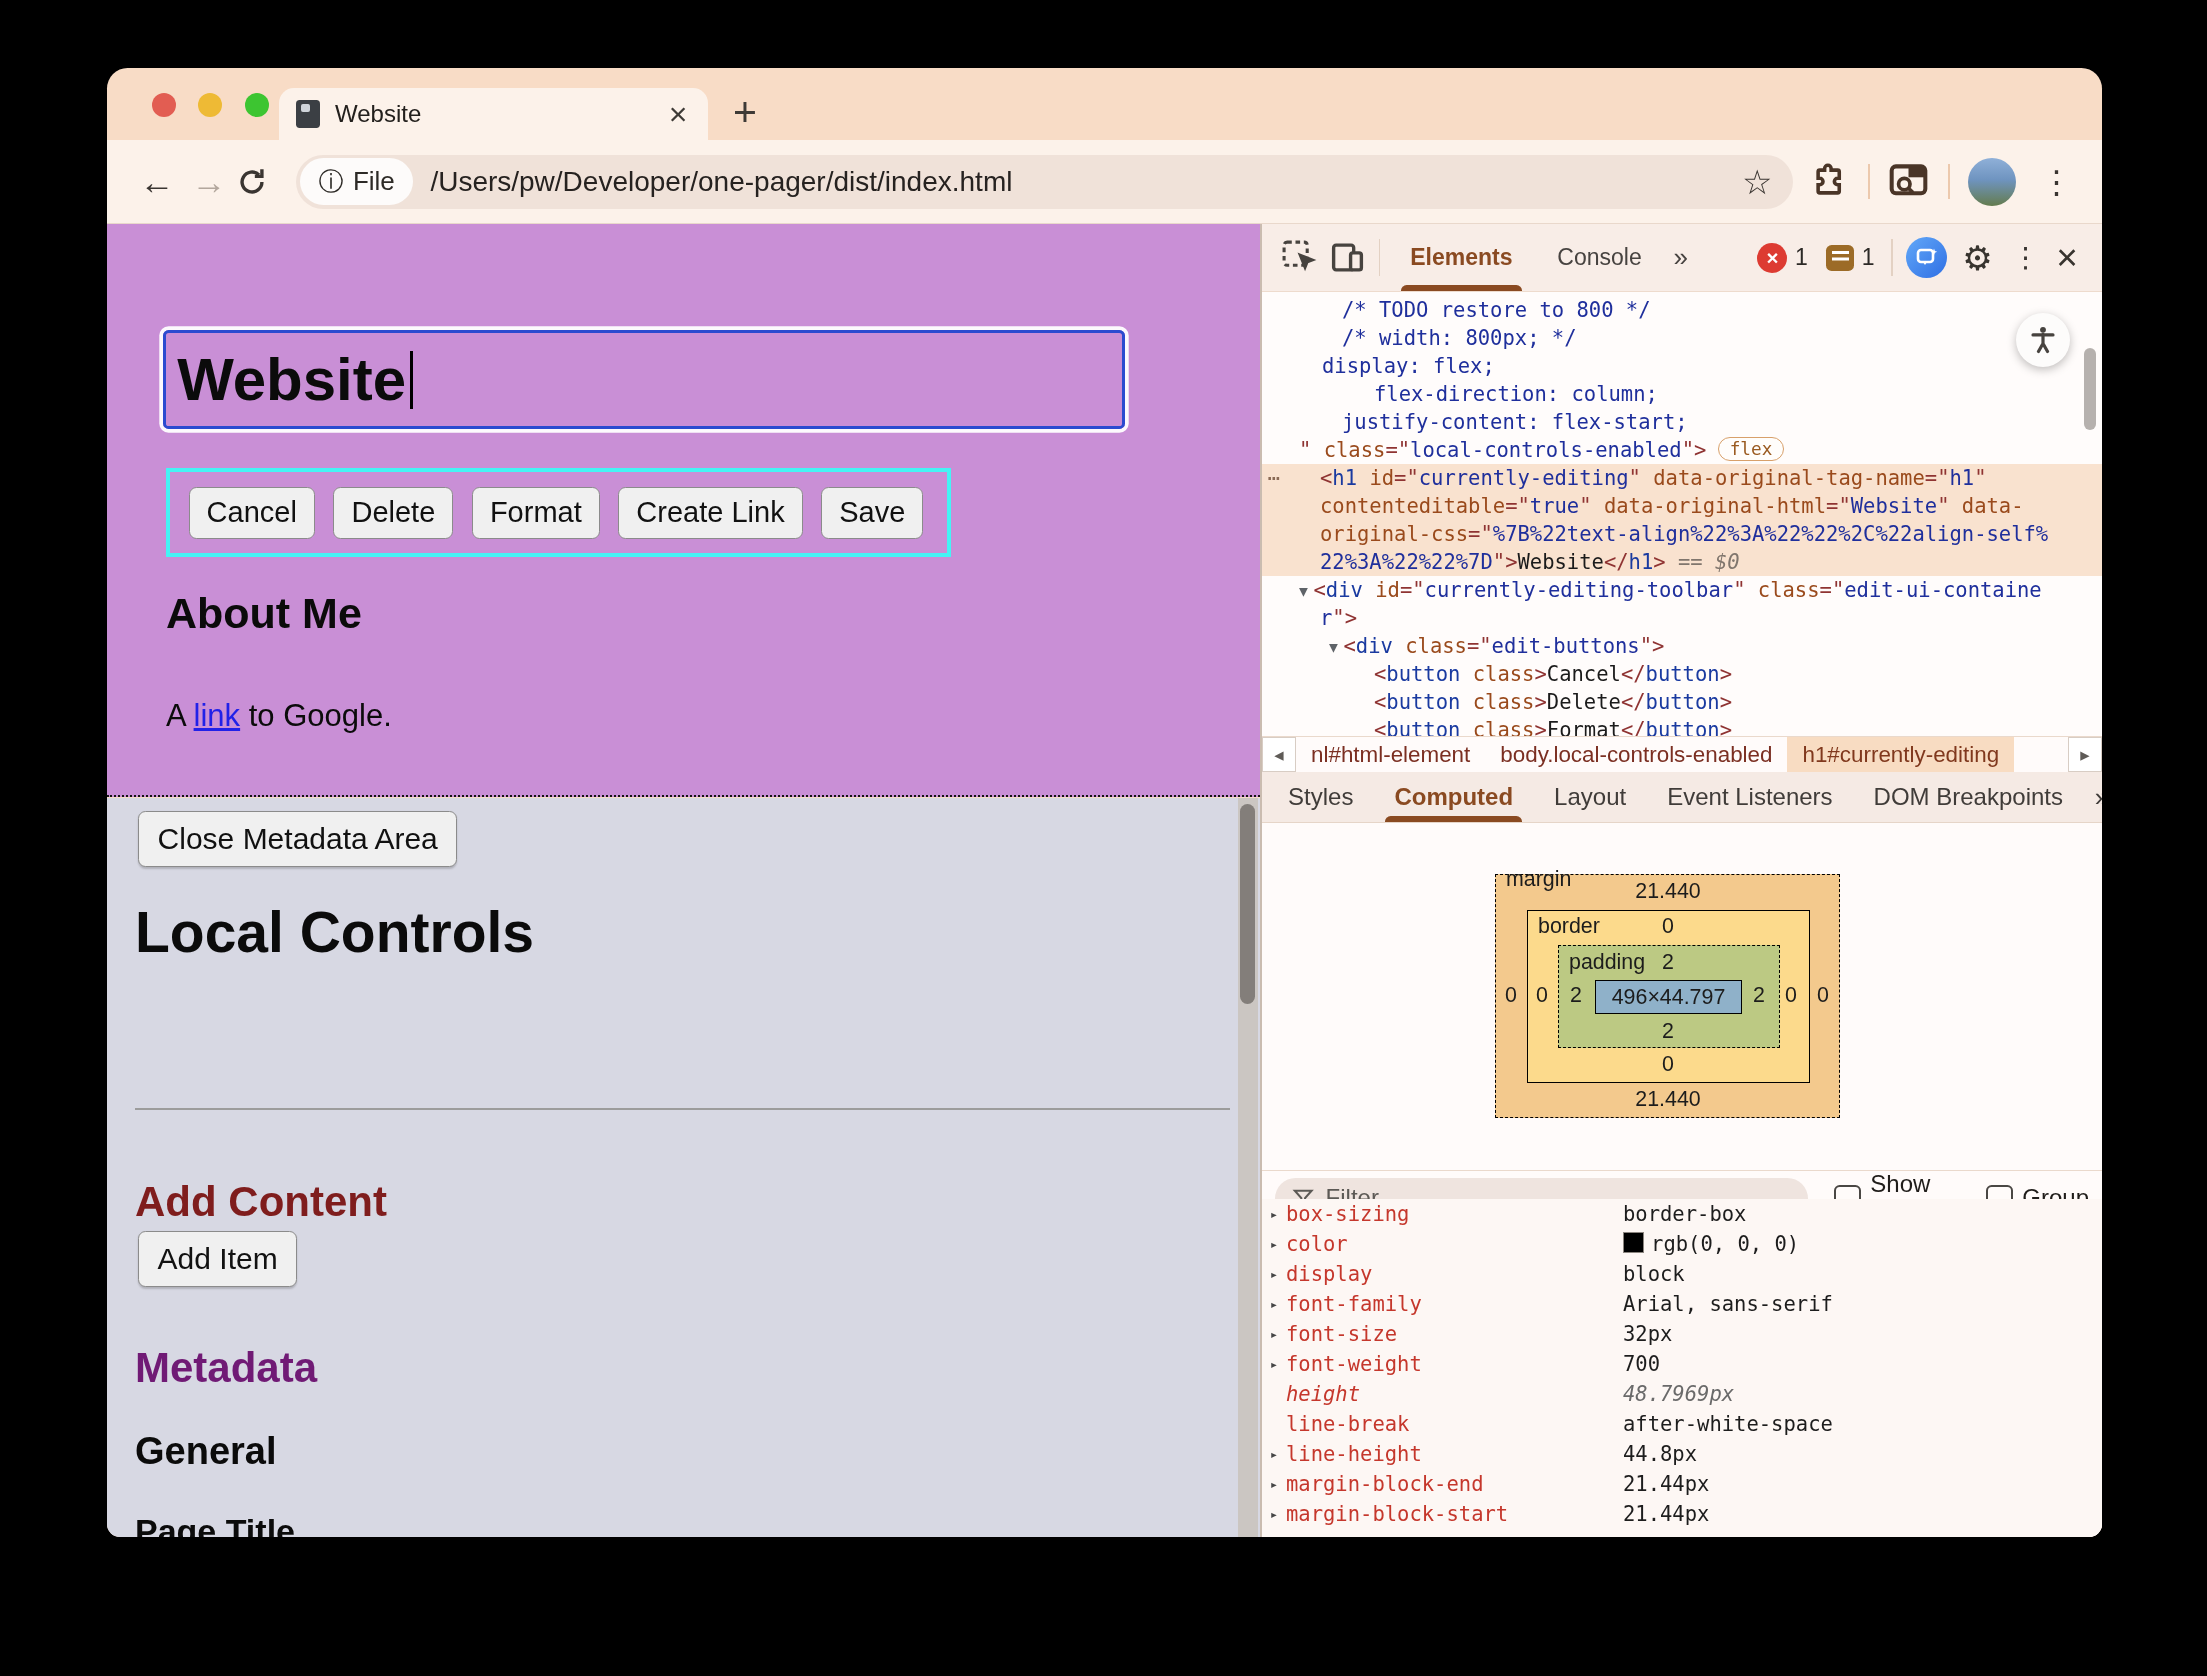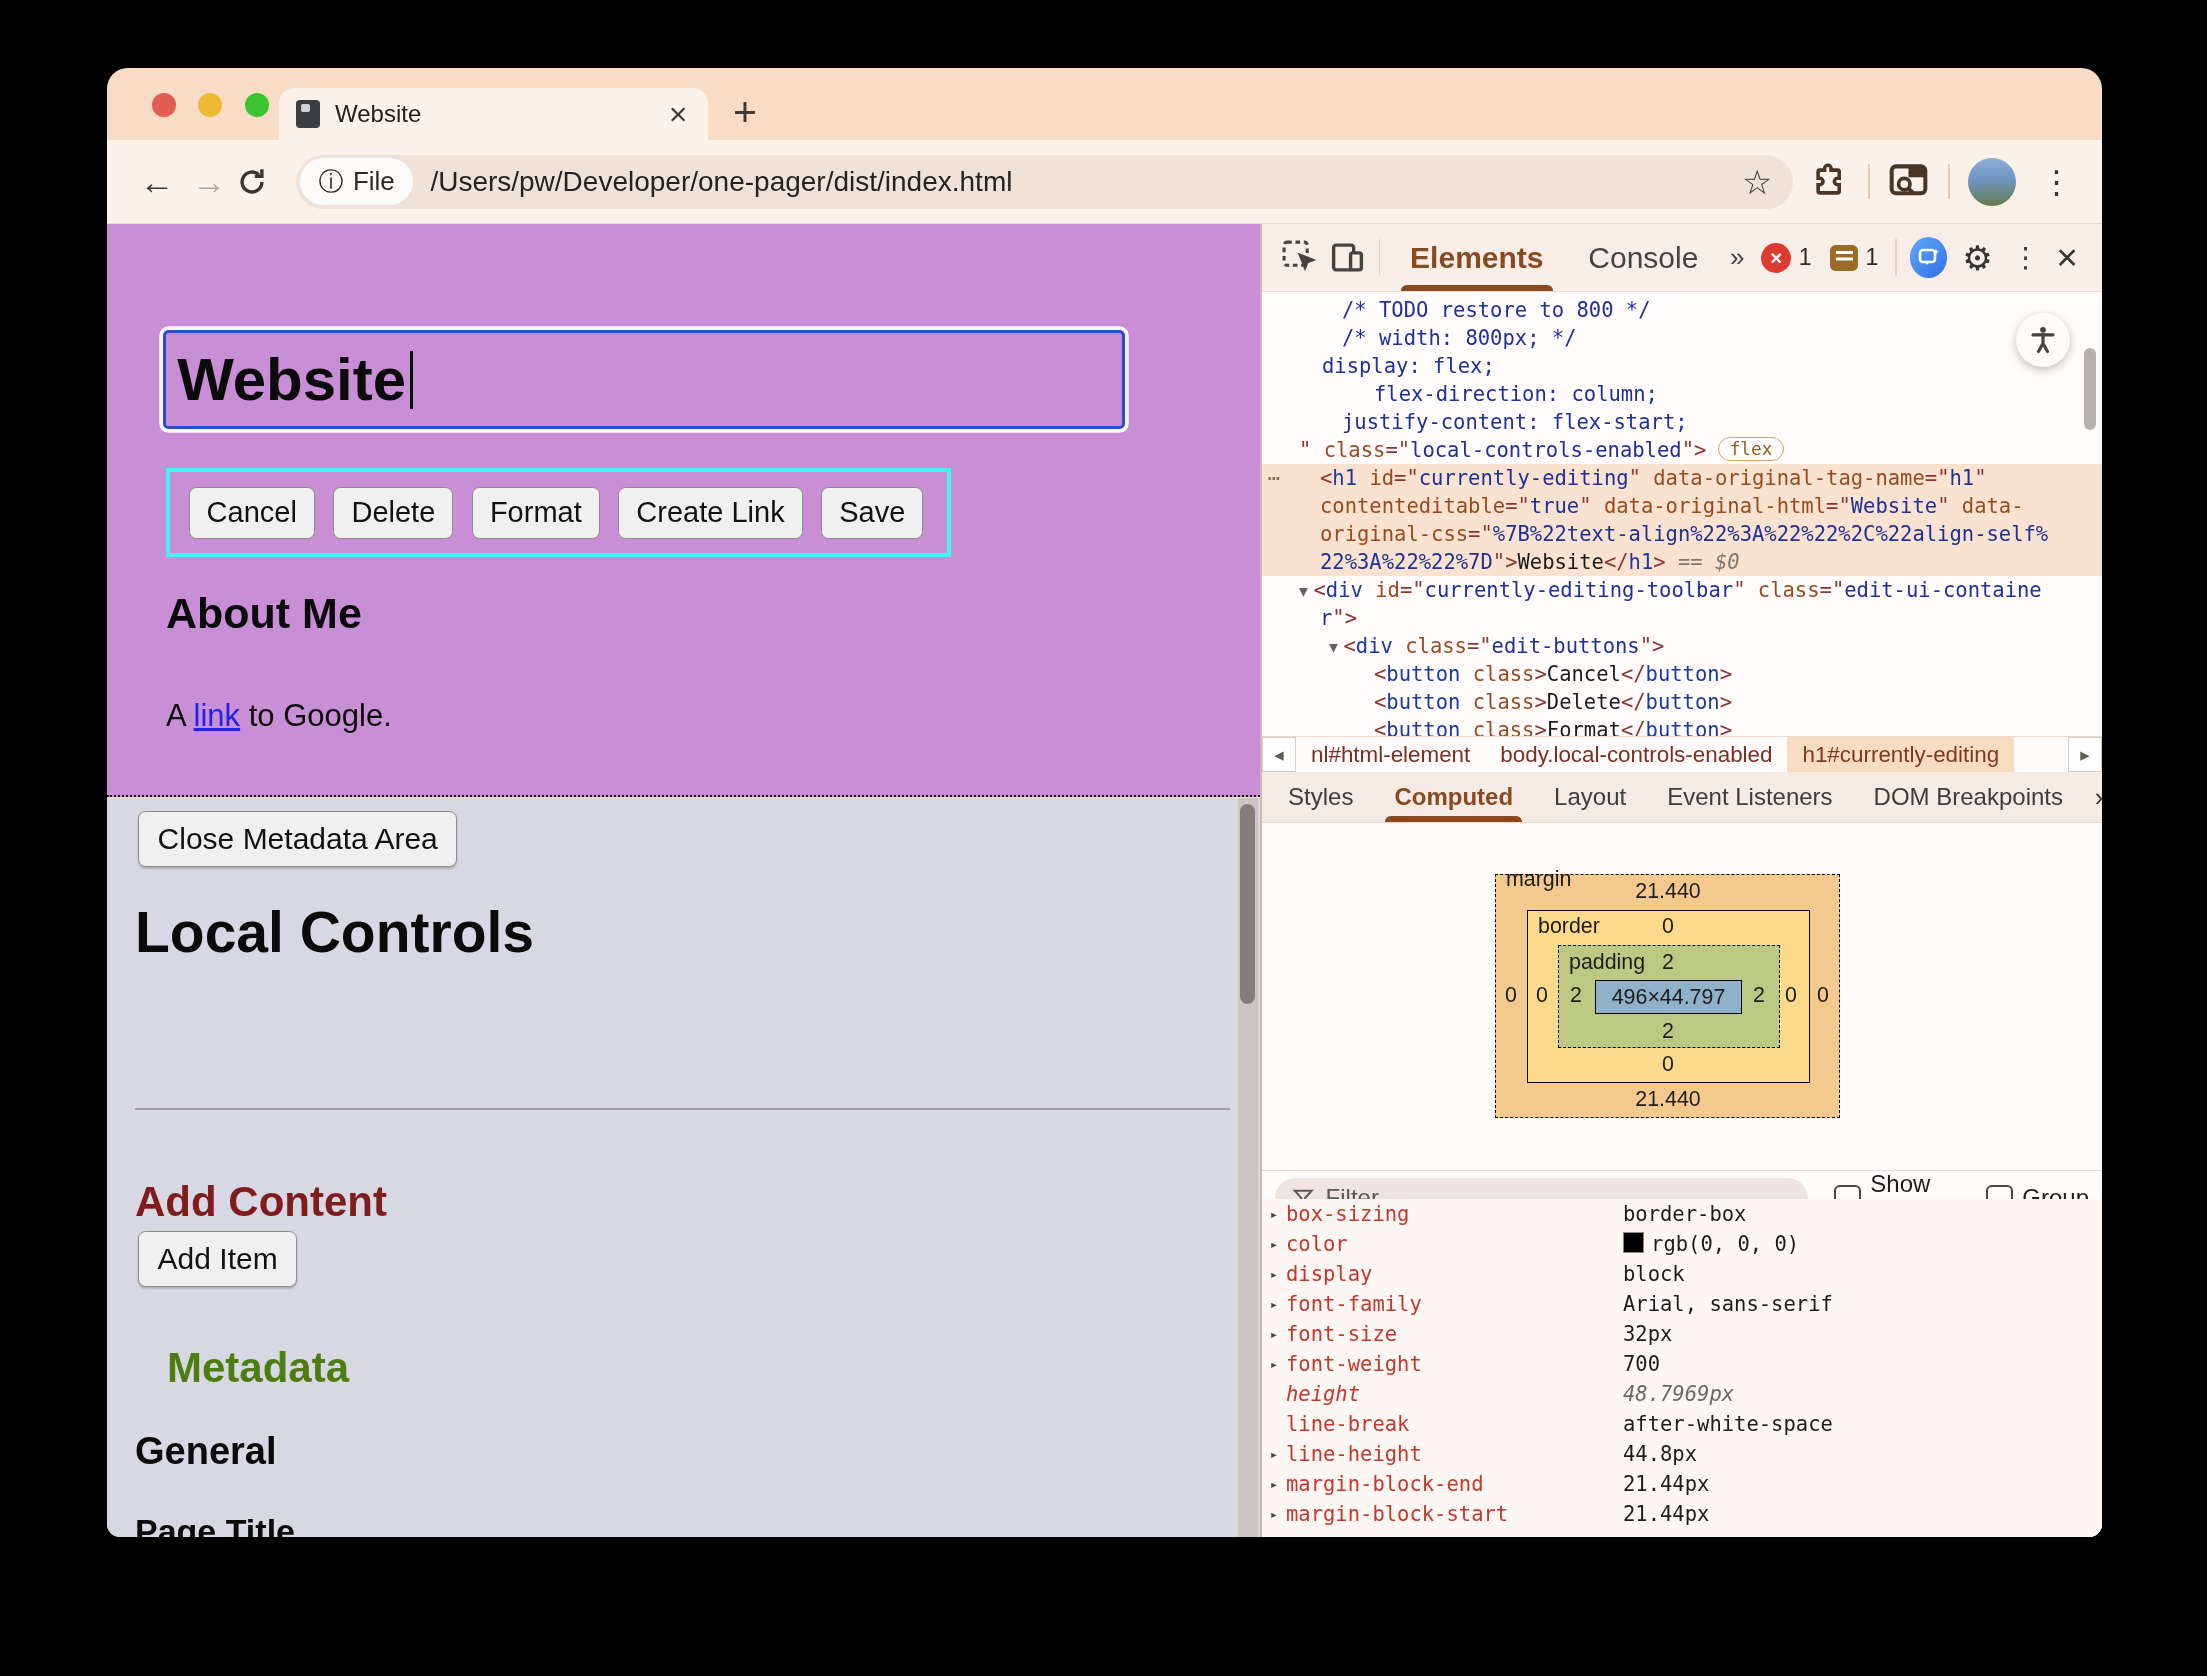--- a/index.html
+++ b/index.html
@@ -55,32 +55,32 @@
   .metadata{position:absolute;left:0;top:574px;right:0;bottom:0;background:var(--metadata_gray);}
   .btn-generic{position:absolute;background:#f0f0f0;border:1.9px solid #8b8b8b;border-radius:7.5px;font-size:30px;color:#111;
                display:flex;align-items:center;padding:0 18.6px;height:54px;box-shadow:0 1.9px 1.9px rgba(0,0,0,.18);}
   .close-meta{left:31px;top:13px;}
   .lc-heading{position:absolute;left:28px;top:101px;font-size:57px;font-weight:700;color:#0b0b0b;}
   .lc-para{position:absolute;left:28px;top:216px;width:1072px;font-size:31px;line-height:51px;color:#0b0b0b;}
   .lc-para code{font-family:"DejaVu Sans Mono",monospace;font-size:29px;}
   .meta-hr{position:absolute;left:28px;top:310px;width:1095px;height:0;border-top:2.8px solid #9c9c9c;}
   .addcontent-heading{position:absolute;left:28px;top:380px;font-size:42px;font-weight:700;color:#7f1d1d;}
   .add-item{left:31px;top:433px;}
-  .metadata-heading{position:absolute;left:28px;top:546px;font-size:42px;font-weight:700;color:#4d7c0f;margin-left:32px;}
+  .metadata-heading{position:absolute;left:28px;top:546px;font-size:42px;font-weight:700;color:#701a75;}
   .general-heading{position:absolute;left:28px;top:632px;font-size:38px;font-weight:700;color:#0b0b0b;}
   .pagetitle-label{position:absolute;left:28px;top:714px;font-size:34px;font-weight:700;color:#0b0b0b;}
   .pg-track{position:absolute;right:1.9px;top:574px;bottom:0;width:20.5px;background:#cbc6c2;}
   .pg-thumb{position:absolute;right:4.7px;top:580px;width:15px;height:200px;background:#837e7a;border-radius:7.5px;}
 
   
   .devtools{flex:1;background:#fdf7f4;border-left:2.8px solid #cabcb0;position:relative;min-width:0;}
   .dt-top{height:68px;background:#f8ede7;border-bottom:1.9px solid #eedbcd;display:flex;align-items:center;padding:0 13px;box-sizing:border-box;}
   .dt-icon{width:48px;display:flex;justify-content:center;flex:0 0 auto;}
   .dt-sep{width:1.9px;height:37px;background:#e3d1c3;margin:0 7.5px;}
-  .dt-tab{height:66px;display:flex;align-items:center;padding:0 22.4px;font-size:30px;color:#474340;position:relative;flex:0 0 auto;}
+  .dt-tab{height:66px;display:flex;align-items:center;padding:0 22.4px;font-size:23px;color:#474340;position:relative;flex:0 0 auto;}
   .dt-tab.active{color:var(--devtools_accent);font-weight:700;}
   .dt-tab.active:after{content:"";position:absolute;left:13px;right:13px;bottom:0;height:5.6px;border-radius:5.6px 5.6px 0 0;background:var(--devtools_accent);}
   .dt-more{font-size:26px;color:#474340;letter-spacing:-1.9px;padding:0 9.3px;}
   .dt-top-spacer{flex:1;}
   .badge{display:flex;align-items:center;gap:7.5px;margin:0 9.3px;flex:0 0 auto;}
   .err-dot{width:30px;height:30px;border-radius:50%;background:var(--error_red);color:#fff;font-size:20.5px;font-weight:700;display:flex;align-items:center;justify-content:center;}
   .iss-dot{width:28px;height:26px;border-radius:5.6px;background:var(--issue_brown);position:relative;}
   .iss-dot:before{content:"";position:absolute;left:5.6px;top:6.5px;right:5.6px;height:2.8px;background:#fff;box-shadow:0 6.5px 0 #fff;}
   .badge b{font-size:23px;color:#2c2926;font-weight:400;}
   .ai-circle{width:41px;height:41px;border-radius:50%;background:linear-gradient(135deg,#62a8f8,#2f6fe4);display:flex;align-items:center;justify-content:center;margin:0 5.6px;}

